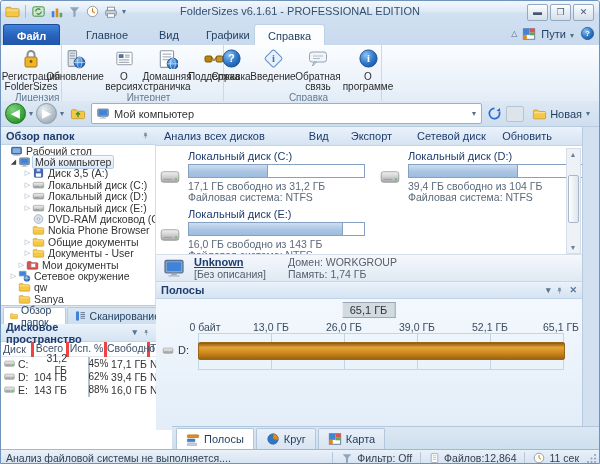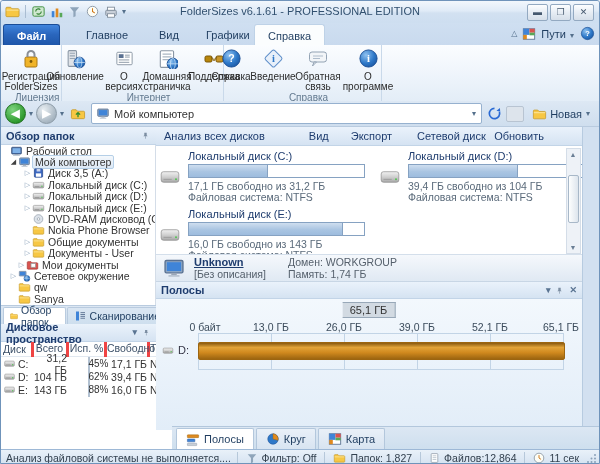--- a/index.html
+++ b/index.html
@@ -653,21 +653,21 @@
     </div>
   </div>
 
   <div class="abs" id="rpanel">
     <div id="rtoolbar">
       <span>Анализ всех дисков</span>
       <span style="margin-left:44px;">Вид</span>
       <span style="margin-left:22px;">Экспорт</span>
       <span style="margin-left:25px;">Сетевой диск</span>
       <span style="flex:1;"></span>
-      <span style="margin-right:30px;">Обновить</span>
+      <span style="margin-right:22px;">Обновить</span>
     </div>
     <div id="diskarea">
       <div class="ditem" style="left:4px;top:4px;">
         <svg width="34" height="22" viewBox="0 0 17 11" style="margin-top:16px;">
             <rect x="1" y="1" width="15" height="9" rx="2" fill="url(#gdrv)" stroke="#8a8a8a" stroke-width=".6"></rect>
             <line x1="3" y1="7.5" x2="10" y2="7.5" stroke="#909090" stroke-width=".6"></line>
             <circle cx="13.6" cy="7.4" r=".9" fill="#58c558"></circle>
           </svg>
         <div>
           <div class="dname">Локальный диск (C:)</div>
@@ -787,26 +787,20 @@
 
   <div class="abs" id="statusbar">
     <span id="smsg">Анализ файловой системы не выполняется....</span>
     <span class="sseg">
       <svg width="12" height="12" viewBox="0 0 14 14">
           <use href="#s-funnel"></use>
         </svg>
       <span>Фильтр: Off</span>
       </span>
     <span class="sseg">
-      <svg width="13" height="12" viewBox="0 0 16 16">
-          <use href="#s-folder"></use>
-        </svg>
-      <span>Папок: 1,827</span>
-      </span>
-    <span class="sseg">
       <svg width="11" height="12" viewBox="0 0 15 15">
           <use href="#s-page"></use>
         </svg>
       <span>Файлов:12,864</span>
       </span>
     <span class="sseg">
       <svg width="12" height="12" viewBox="0 0 14 14">
           <use href="#s-clock"></use>
         </svg>
       <span>11 сек</span>

